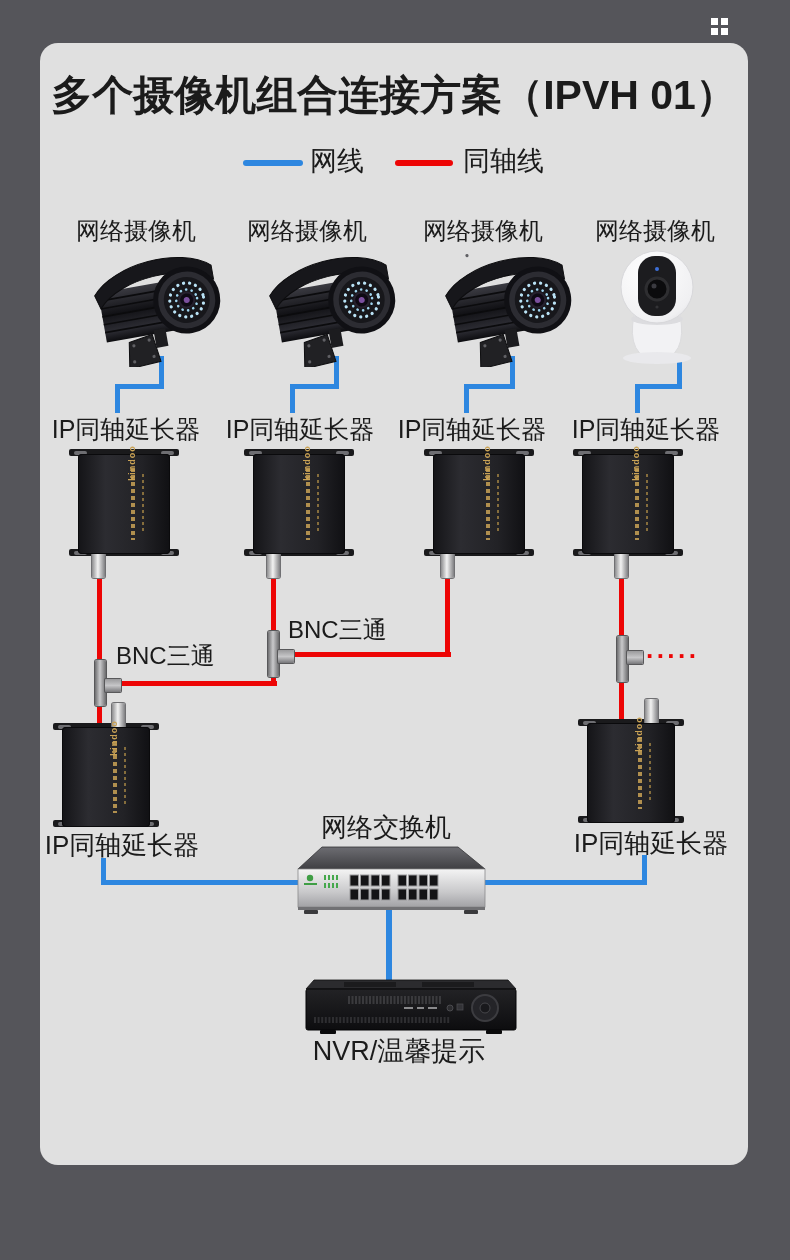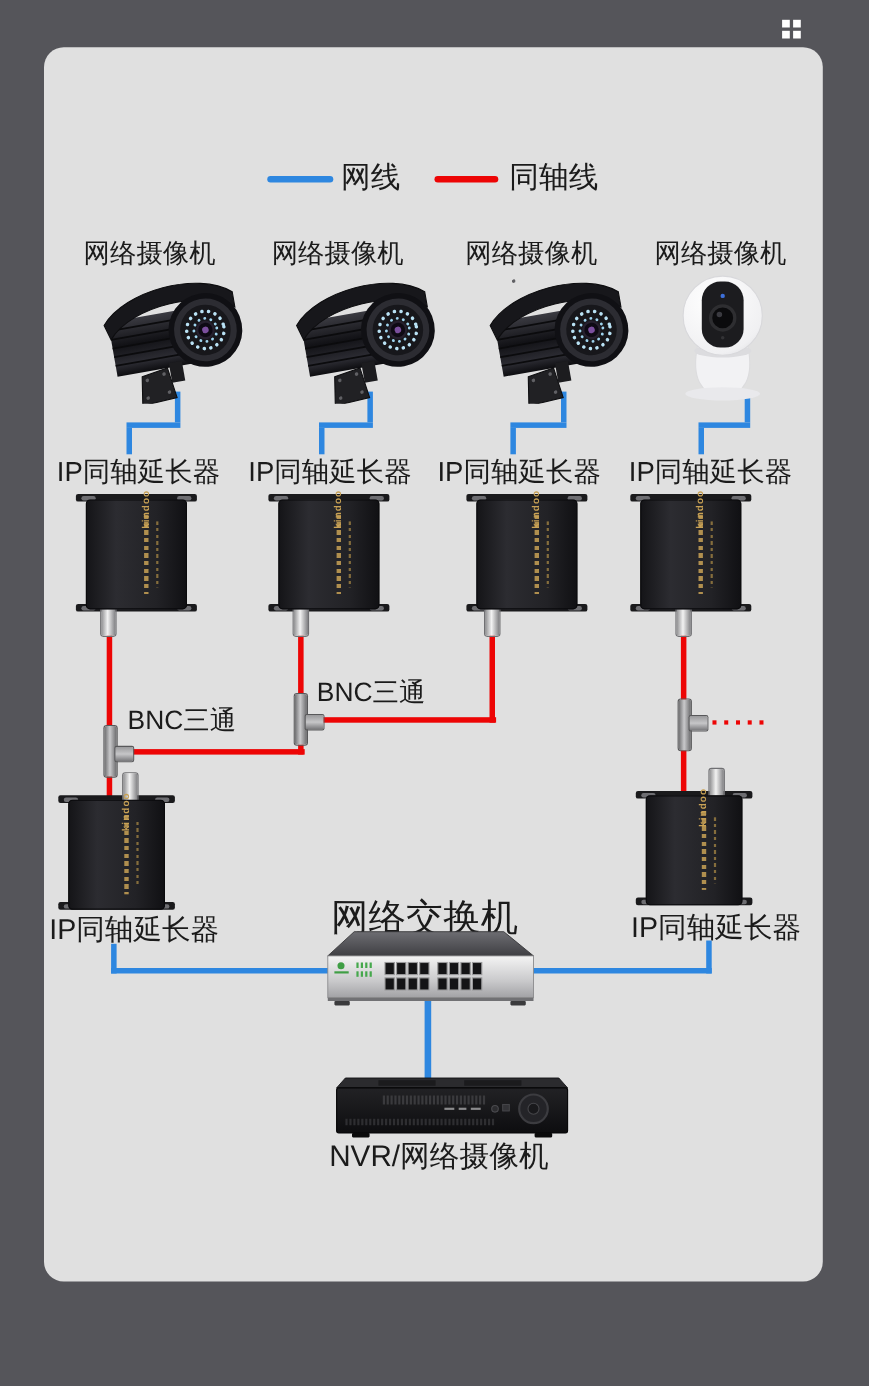--- a/index.html
+++ b/index.html
@@ -38,21 +38,21 @@
   .bnc-stub{position:absolute;width:13px;height:26px;border-radius:2px;
           background:linear-gradient(90deg,#8d8d8f,#f2f2f2 45%,#7f7f82);box-shadow:0 0 0 1px #707073;}
   
   .tee-bar{position:absolute;width:11px;height:46px;border-radius:2px;
           background:linear-gradient(90deg,#6e6e70,#c9c9cb 45%,#6a6a6c);box-shadow:0 0 0 1px #58585a;}
   .tee-arm{position:absolute;width:16px;height:13px;border-radius:1px;
           background:linear-gradient(#9a9a9c,#c6c6c8 50%,#77777a);box-shadow:0 0 0 1px #58585a;}
   .gridicon{position:absolute;left:711px;top:18px;width:17px;height:17px;}
   .gridicon i{position:absolute;width:7px;height:7px;background:#fff;}
   .note{top:1088px;left:397px;font-size:30px;}
-  .switch-label{top:815px;font-size:34px;}
+  .switch-label{top:815px;font-size:26px;font-family:Liberation Mono, monospace;}
   .nvr-label{top:1036px;font-size:27px;}
   svg{position:absolute;display:block;}
 </style>
 </head>
 <body>
 
 <div id="canvas">
 
   <svg width="0" height="0" style="position:absolute" aria-hidden="true">
     <defs>
@@ -85,20 +85,21 @@
 
   <div class="card"></div>
 
   <div class="gridicon">
     <i style="left:0;top:0"></i>
       <i style="left:10px;top:0"></i>
       <i style="left:0;top:10px"></i>
       <i style="left:10px;top:10px"></i>
   </div>
 
+  <div class="lbl title">多个摄像机组合连接方案（IPVH 01）</div>
 
   <div class="swatch b" style="left:243px;width:60px"></div>
   <div class="lbl legend-label" style="left:310px">网线</div>
   <div class="swatch r" style="left:395px;width:58px"></div>
   <div class="lbl legend-label" style="left:463px">同轴线</div>
 
   <div class="lbl cam-label" style="left:136px">网络摄像机</div>
   <div class="lbl cam-label" style="left:307px">网络摄像机</div>
   <div class="lbl cam-label" style="left:483px">网络摄像机</div>
   <div class="lbl cam-label" style="left:655px">网络摄像机</div>
@@ -379,16 +380,16 @@
     <rect x="104" y="31" width="9" height="2" fill="#8a8a8c"></rect>
     <rect x="117" y="31" width="7" height="2" fill="#8a8a8c"></rect>
     <rect x="128" y="31" width="9" height="2" fill="#8a8a8c"></rect>
     <circle cx="150" cy="32" r="3" fill="#2c2c2f" stroke="#4a4a4e" stroke-width="1"></circle>
     <rect x="157" y="28" width="6" height="6" fill="#333337" stroke="#4a4a4e" stroke-width="0.8"></rect>
     <circle cx="185" cy="32" r="13" fill="#242428" stroke="#3c3c40" stroke-width="2"></circle>
     <circle cx="185" cy="32" r="5" fill="#19191c" stroke="#46464a" stroke-width="1"></circle>
     <rect x="20" y="54" width="16" height="4" rx="1" fill="#0a0a0b"></rect>
     <rect x="186" y="54" width="16" height="4" rx="1" fill="#0a0a0b"></rect>
   </svg>
-  <div class="lbl nvr-label" style="left:399px">NVR/网络摄像机</div>
+  <div class="lbl nvr-label" style="left:399px">NVR/温馨提示</div>
 
 
 </div>
 
 </body></html>

